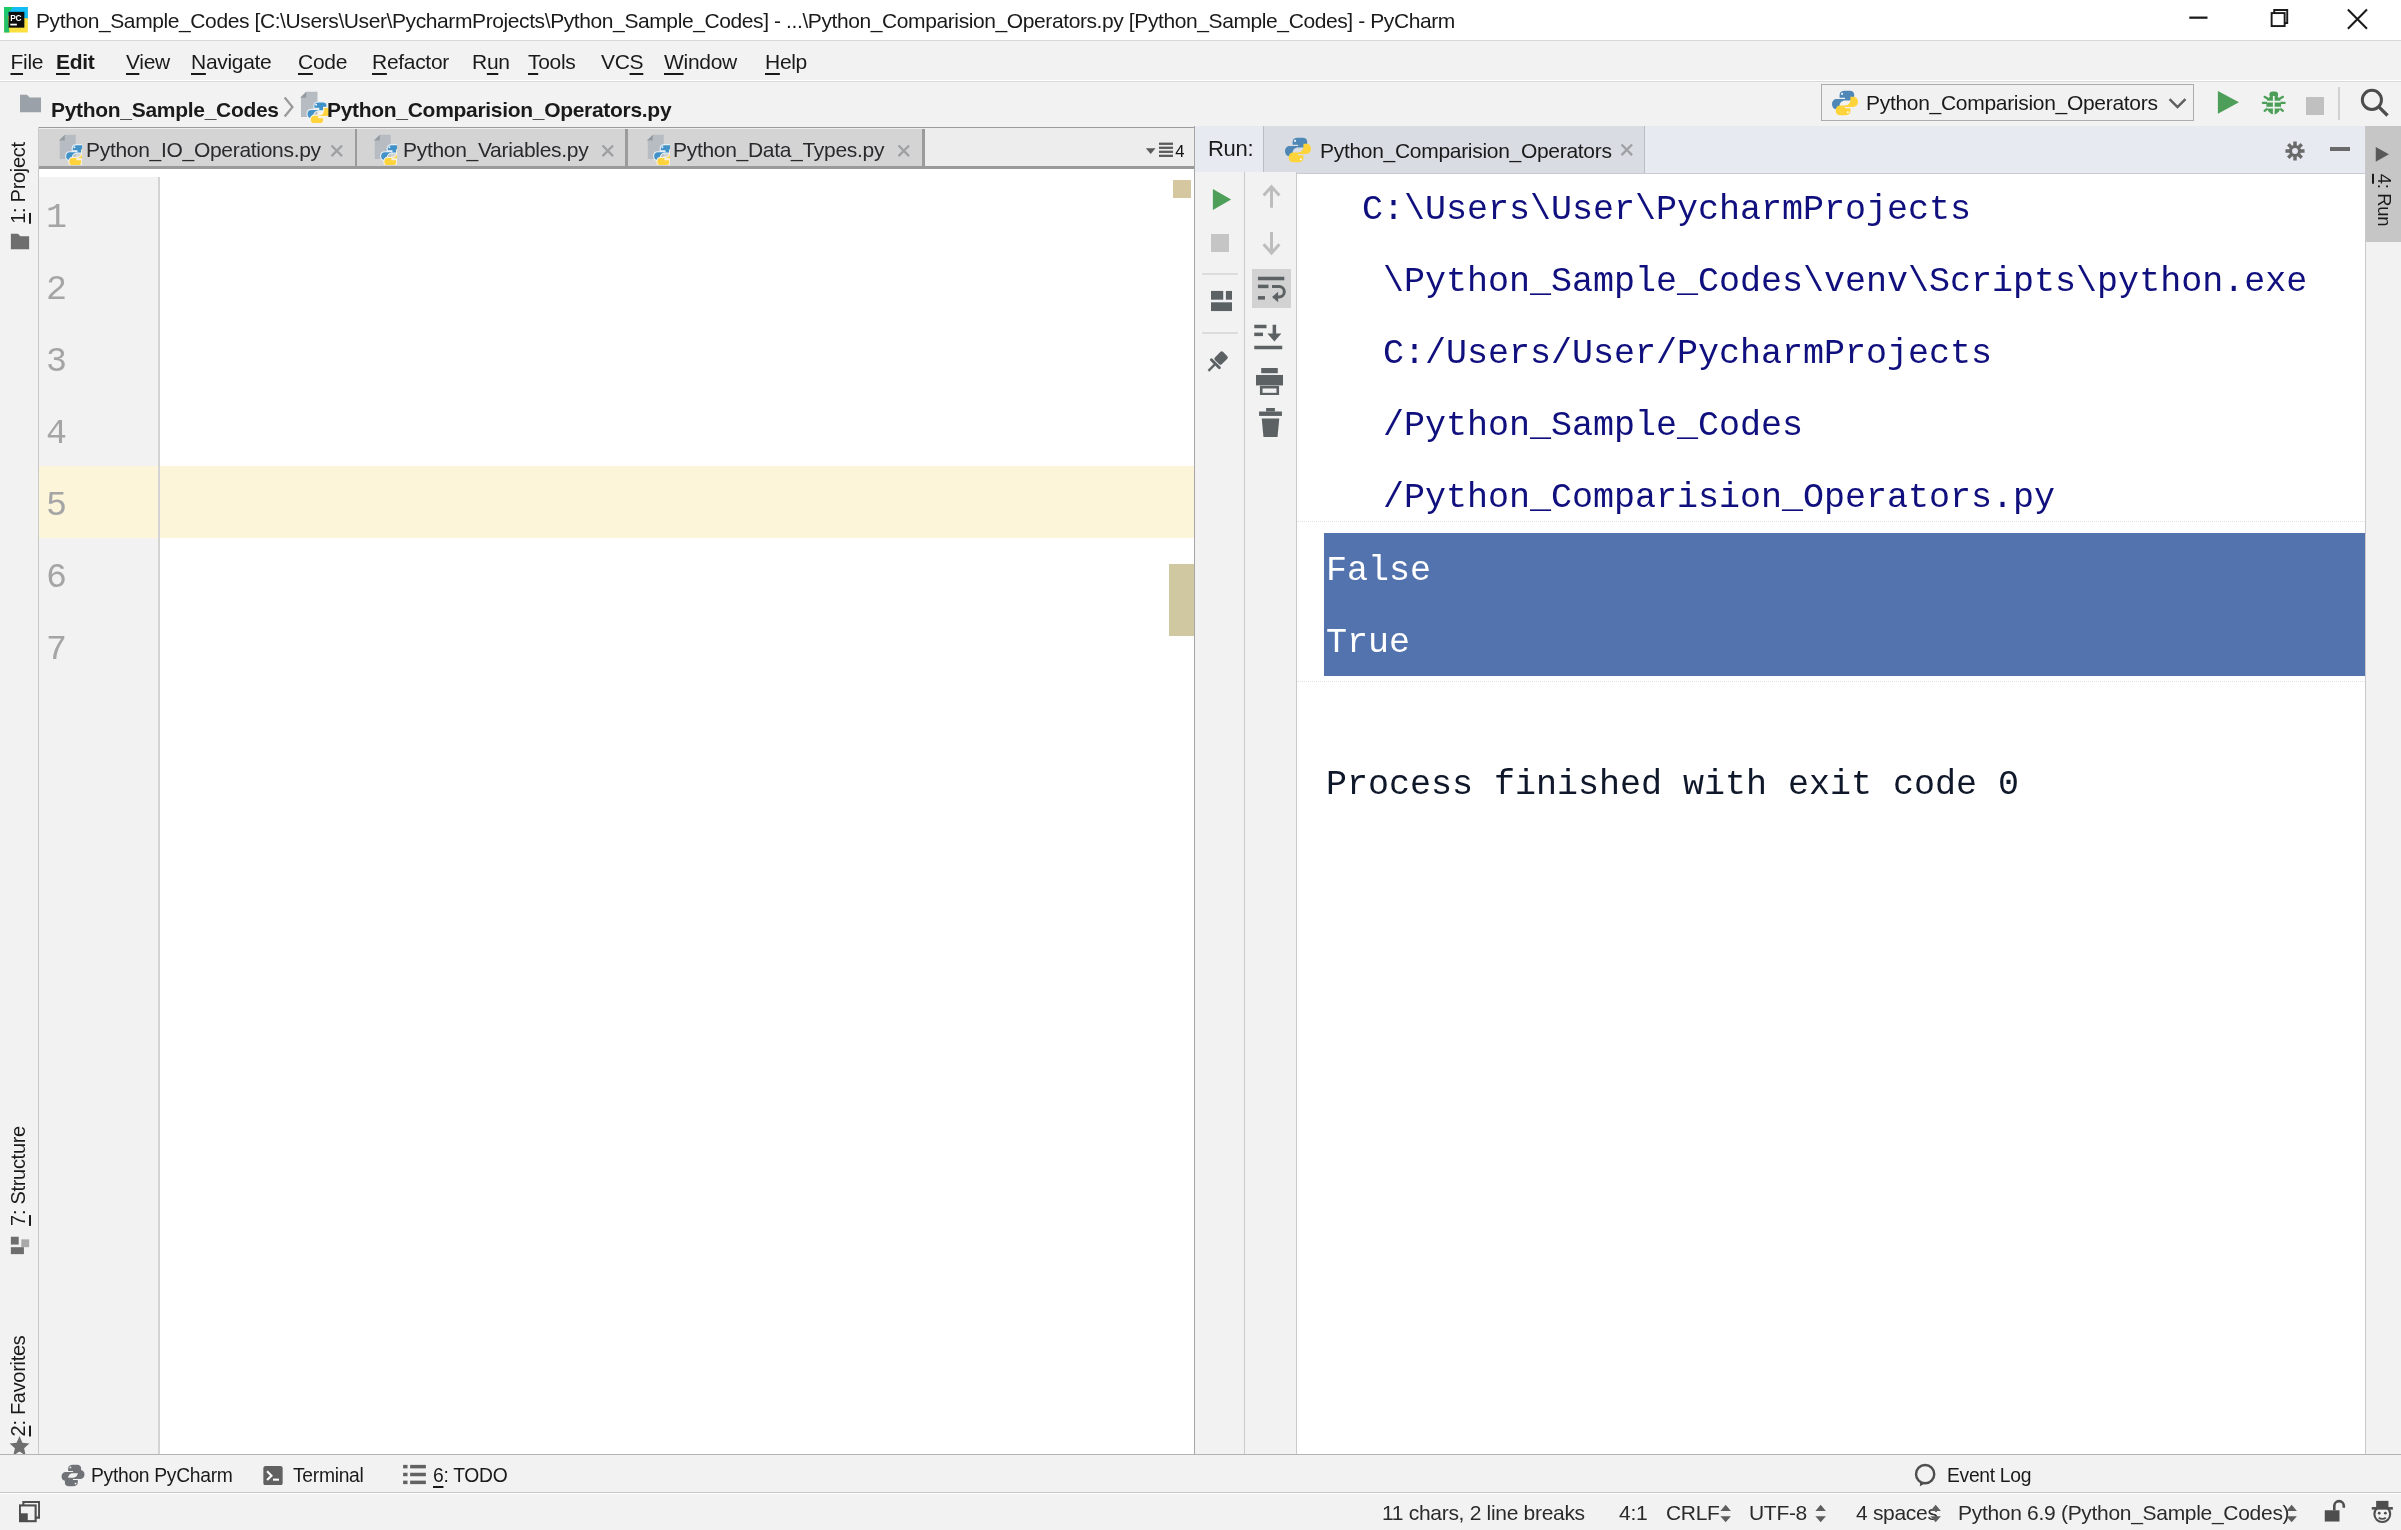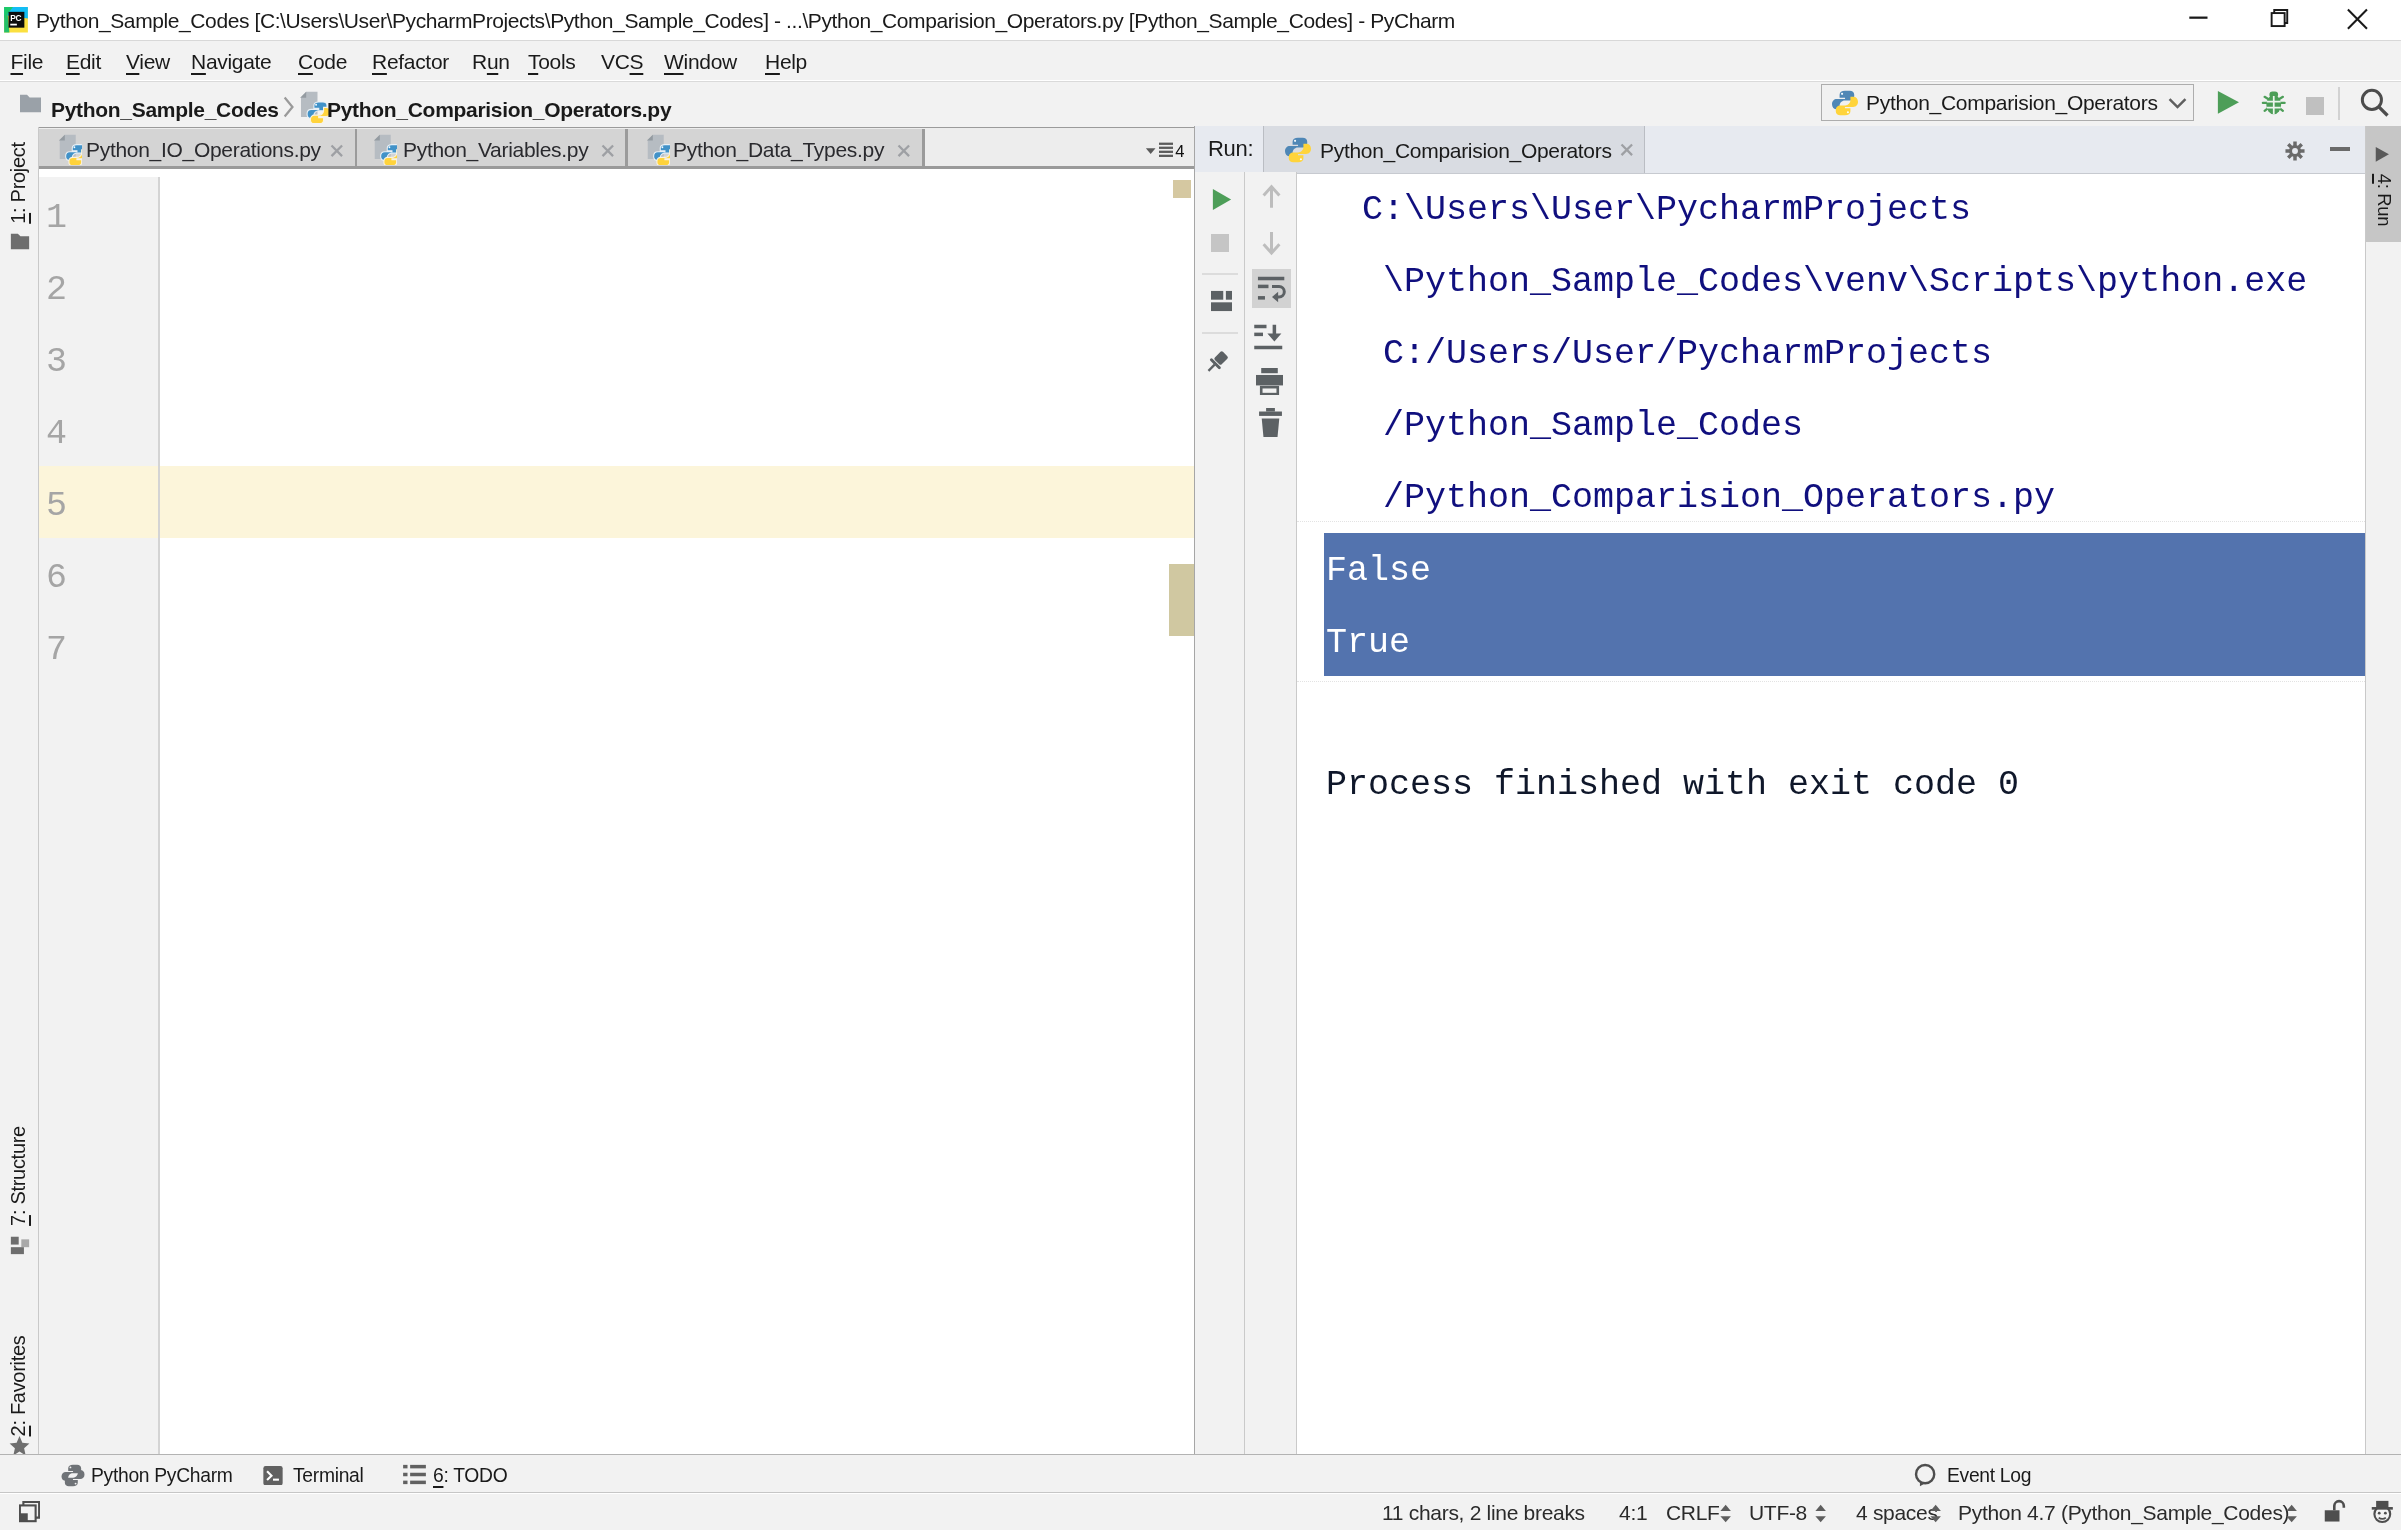--- a/index.html
+++ b/index.html
@@ -25,21 +25,21 @@
 <div class="abs ui" style="left:36px;top:6.1px;font-size:21px;letter-spacing:-0.4px;">Python_Sample_Codes [C:\Users\User\PycharmProjects\Python_Sample_Codes] - ...\Python_Comparision_Operators.py [Python_Sample_Codes] - PyCharm</div>
 <svg class="abs" style="left:2180px;top:7px" width="211" height="26" viewBox="0 0 240 30">
   <rect x="9" y="11" width="21" height="2.6" fill="#1a1a1a"></rect>
   <rect x="104" y="7" width="15" height="15" fill="none" stroke="#1a1a1a" stroke-width="2.2"></rect>
   <path d="M 107 7 V 3.5 H 122 V 18.5 H 119" fill="none" stroke="#1a1a1a" stroke-width="2.2"></path>
   <path d="M 192 3 L 214 25 M 214 3 L 192 25" stroke="#1a1a1a" stroke-width="2.4"></path>
 </svg>
 
 <div class="abs" style="left:0;top:40px;width:2401px;height:40px;background:#f2f2f2;border-top:0.9px solid #d8d8d8;box-sizing:border-box;"></div>
 <div class="abs ui" style="left:10.5px;top:47px;"><u>F</u>ile</div>
-<div class="abs ui" style="left:66px;top:47px;"><u>E</u>dit</div>
+<div class="abs ui" style="left:56px;top:47px;font-weight:bold;"><u>E</u>dit</div>
 <div class="abs ui" style="left:126px;top:47px;"><u>V</u>iew</div>
 <div class="abs ui" style="left:191px;top:47px;"><u>N</u>avigate</div>
 <div class="abs ui" style="left:298px;top:47px;"><u>C</u>ode</div>
 <div class="abs ui" style="left:372px;top:47px;"><u>R</u>efactor</div>
 <div class="abs ui" style="left:472px;top:47px;">R<u>u</u>n</div>
 <div class="abs ui" style="left:528px;top:47px;"><u>T</u>ools</div>
 <div class="abs ui" style="left:601px;top:47px;">VC<u>S</u></div>
 <div class="abs ui" style="left:664px;top:47px;"><u>W</u>indow</div>
 <div class="abs ui" style="left:765px;top:47px;"><u>H</u>elp</div>
 
@@ -295,21 +295,21 @@
       <use href="#updn"></use>
     </svg>
 <div class="abs ui sbt" style="left:1749px;top:1498px;">UTF-8</div>
 <svg class="abs" style="left:1811px;top:1503px" width="19.3" height="21" viewBox="0 0 22 24">
       <use href="#updn"></use>
     </svg>
 <div class="abs ui sbt" style="left:1841px;top:1498px;margin-left:15px;">4 spaces</div>
 <svg class="abs" style="left:1926px;top:1503px" width="19.3" height="21" viewBox="0 0 22 24">
       <use href="#updn"></use>
     </svg>
-<div class="abs ui sbt" style="left:1958px;top:1498px;">Python 4.7 (Python_Sample_Codes)</div>
+<div class="abs ui sbt" style="left:1958px;top:1498px;">Python 6.9 (Python_Sample_Codes)</div>
 <svg class="abs" style="left:2282px;top:1503px" width="19.3" height="21" viewBox="0 0 22 24">
       <use href="#updn"></use>
     </svg>
 <svg class="abs" style="left:2322px;top:1499px" width="24.6" height="26" viewBox="0 0 28 30">
   <rect x="3" y="13" width="17" height="13" fill="#4e4e4e"></rect>
   <path d="M14 13 v-5 a5.5 5.5 0 0 1 11 0 v2" fill="none" stroke="#4e4e4e" stroke-width="3"></path>
 </svg>
 <svg class="abs" style="left:2370px;top:1500px" width="24.6" height="24.6" viewBox="0 0 28 28">
   <circle cx="14" cy="16" r="9" fill="none" stroke="#4e4e4e" stroke-width="2.4"></circle>
   <rect x="2" y="8" width="24" height="3" fill="#4e4e4e"></rect>

